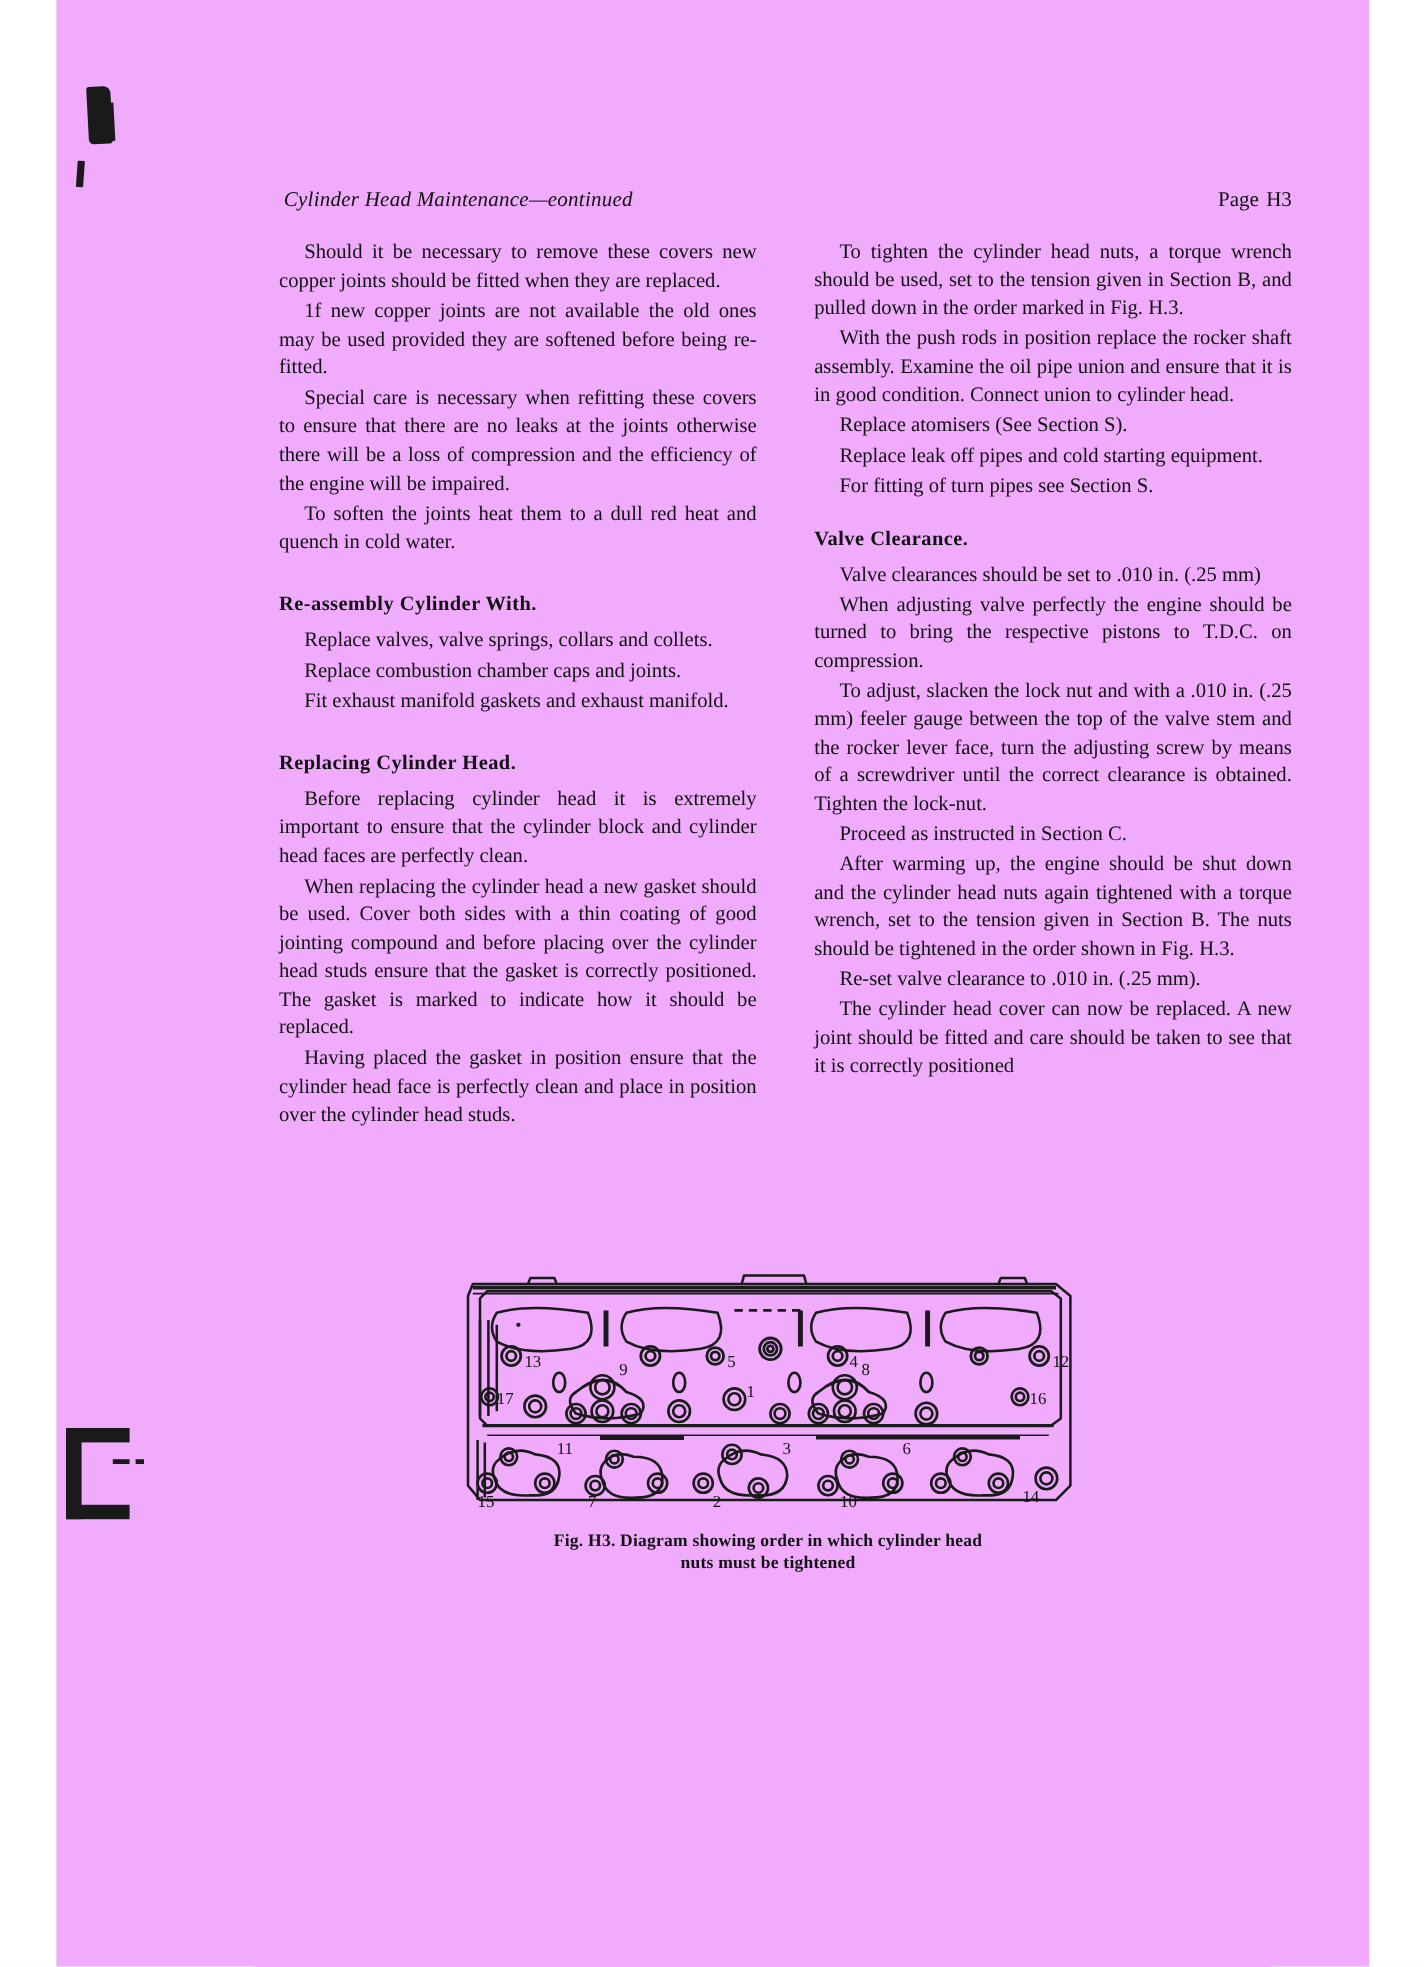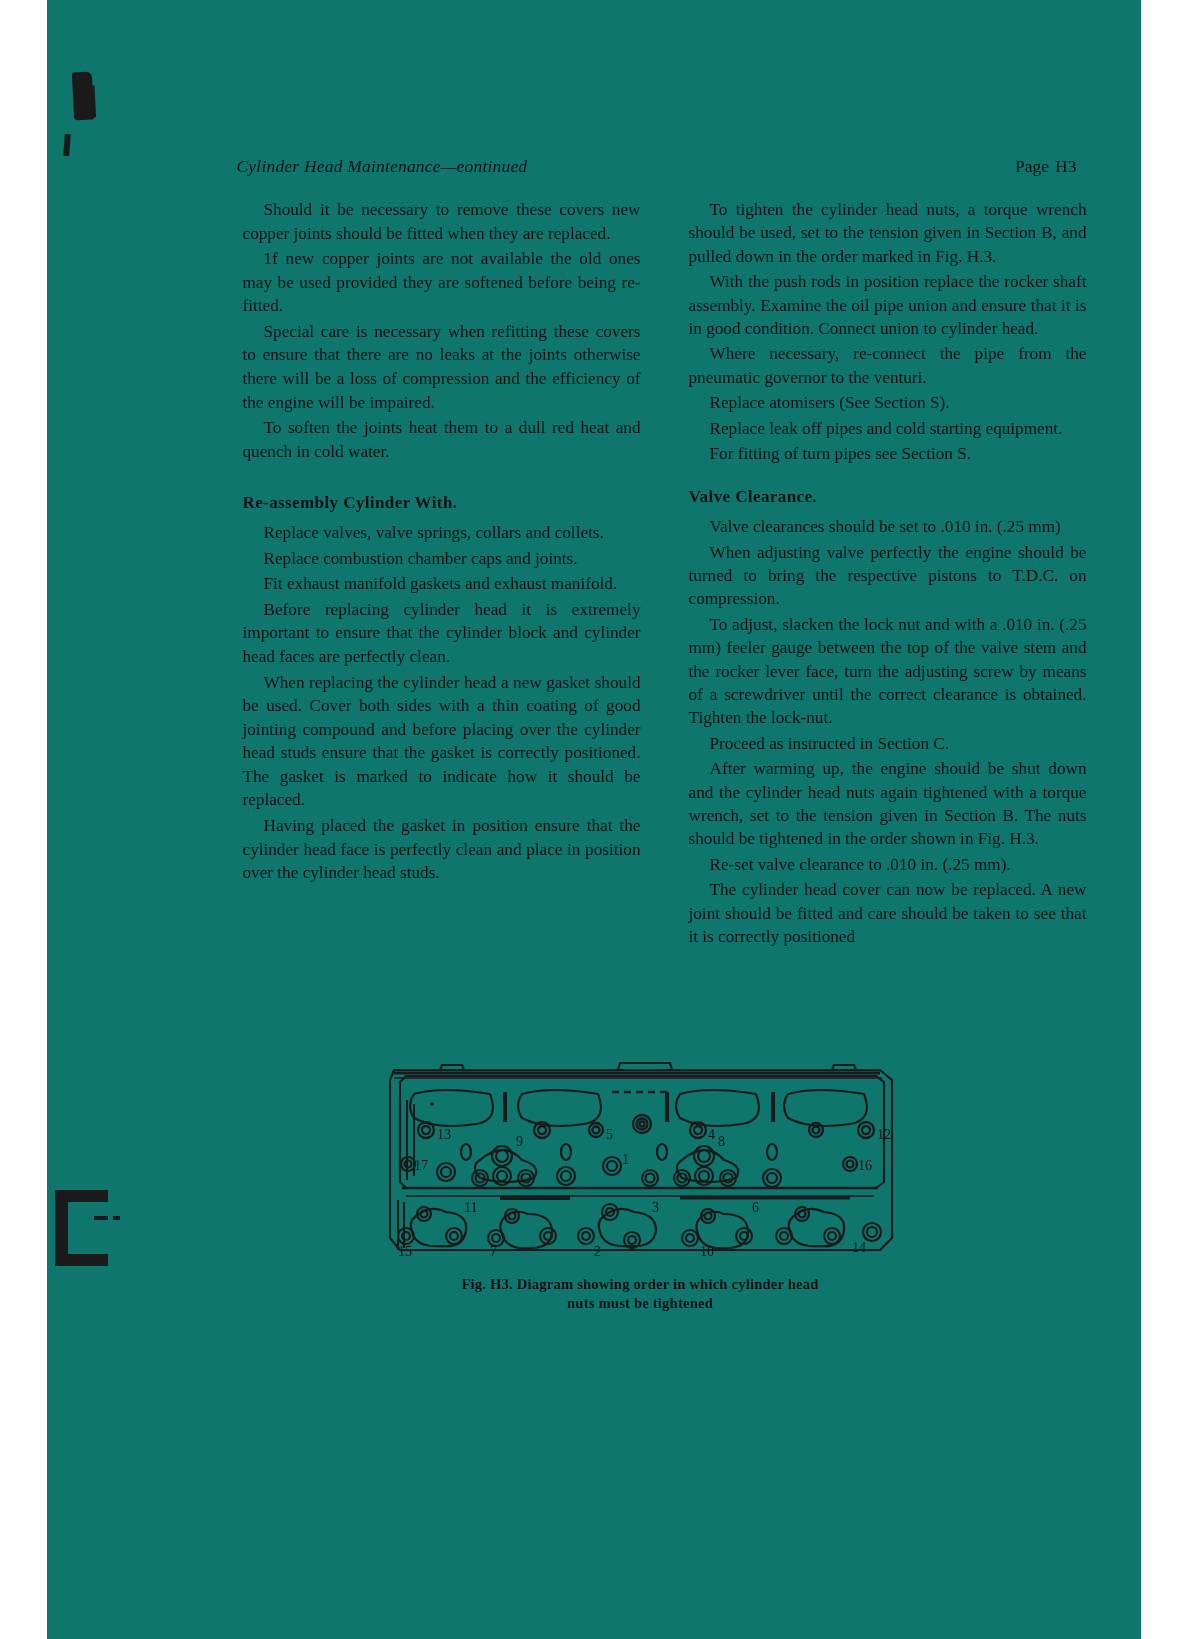--- a/index.html
+++ b/index.html
@@ -10,21 +10,21 @@
   }
   body {
     font-family: "Liberation Serif", "DejaVu Serif", serif;
     color: #111111;
   }
   .page {
     position: relative;
     width: 1094px;
     height: 1639px;
     margin: 0 auto;
-    background: #0f766e;
+    background: #f0abfc;
     overflow: hidden;
   }
 
   
   .artifact {
     position: absolute;
     background: #1a1a1a;
   }
   #artifact-top-blob {
     left: 26px; top: 72px;
@@ -74,21 +74,21 @@
   .runhead-right {
     white-space: nowrap;
   }
   .runhead-right .pg {
     margin-right: 6px;
   }
 
   
   .columns {
     position: absolute;
-    left: 196px;
+    left: 186px;
     top: 198px;
     width: 845px;
     display: flex;
     gap: 48px;
   }
   .col {
     width: 398px;
   }
   .col p {
     margin: 0 0 2px 0;
@@ -159,29 +159,29 @@
       <p>Should it be necessary to remove these covers new copper joints should be fitted when they are replaced.</p>
       <p>1f new copper joints are not available the old ones may be used provided they are softened before being re-fitted.</p>
       <p>Special care is necessary when refitting these covers to ensure that there are no leaks at the joints otherwise there will be a loss of compression and the efficiency of the engine will be impaired.</p>
       <p>To soften the joints heat them to a dull red heat and quench in cold water.</p>
 
       <h3 class="subhead spaced-before">Re-assembly Cylinder With.</h3>
       <p>Replace valves, valve springs, collars and collets.</p>
       <p>Replace combustion chamber caps and joints.</p>
       <p>Fit exhaust manifold gaskets and exhaust manifold.</p>
 
+      <h3 class="subhead spaced-before">Replacing Cylinder Head.</h3>
       <p>Before replacing cylinder head it is extremely important to ensure that the cylinder block and cylinder head faces are perfectly clean.</p>
       <p>When replacing the cylinder head a new gasket should be used.  Cover both sides with a thin coating of good jointing compound and before placing over the cylinder head studs ensure that the gasket is correctly positioned.  The gasket is marked to indicate how it should be replaced.</p>
       <p>Having placed the gasket in position ensure that the cylinder head face is perfectly clean and place in position over the cylinder head studs.</p>
     </div>
 
     <div class="col rightcol">
       <p>To tighten the cylinder head nuts, a torque wrench should be used, set to the tension given in Section B, and pulled down in the order marked in Fig. H.3.</p>
       <p>With the push rods in position replace the rocker shaft assembly.  Examine the oil pipe union and ensure that it is in good condition.  Connect union to cylinder head.</p>
-      <p>Where necessary, re-connect the pipe from the pneumatic governor to the venturi.</p>
       <p>Replace atomisers (See Section S).</p>
       <p>Replace leak off pipes and cold starting equipment.</p>
       <p>For fitting of turn pipes see Section S.</p>
 
       <h3 class="subhead">Valve Clearance.</h3>
       <p>Valve clearances should be set to .010 in. (.25 mm)</p>
       <p>When adjusting valve perfectly the engine should be turned to bring the respective pistons to T.D.C. on compression.</p>
       <p>To adjust, slacken the lock nut and with a .010 in. (.25 mm) feeler gauge between the top of the valve stem and the rocker lever face, turn the adjusting screw by means of a screwdriver until the correct clearance is obtained.  Tighten the lock-nut.</p>
 
       <p>Proceed as instructed in Section C.</p>

